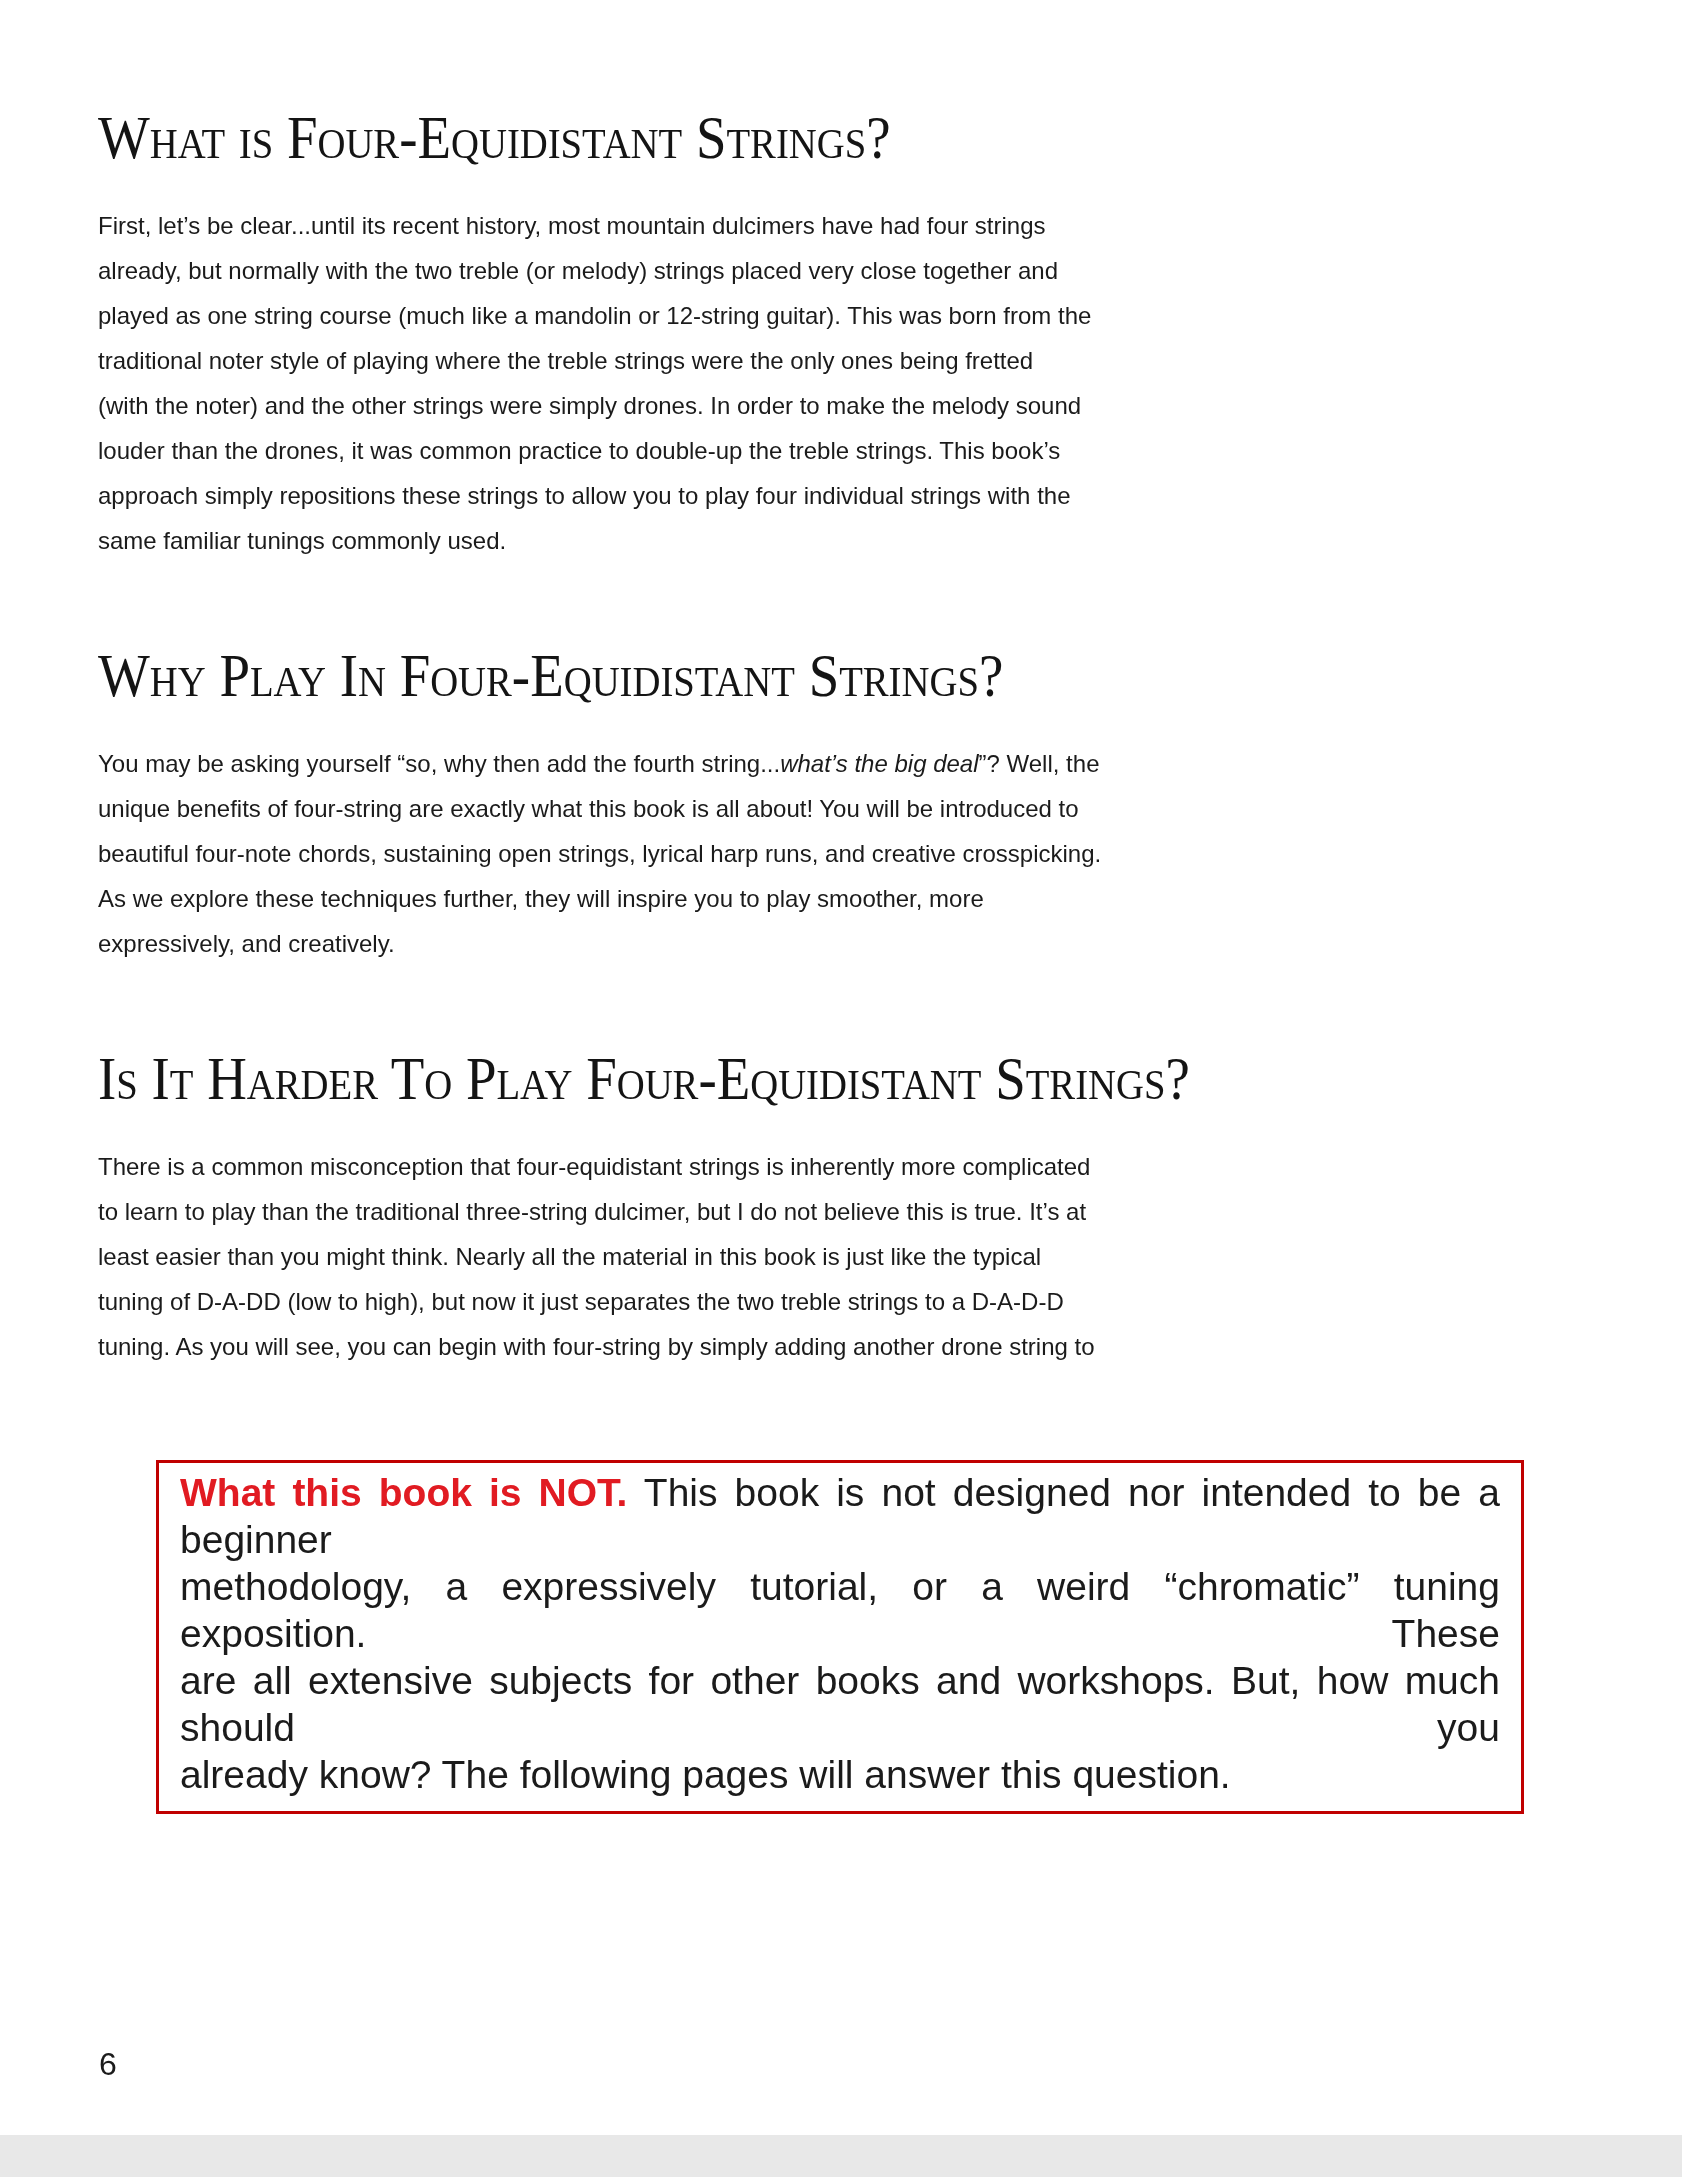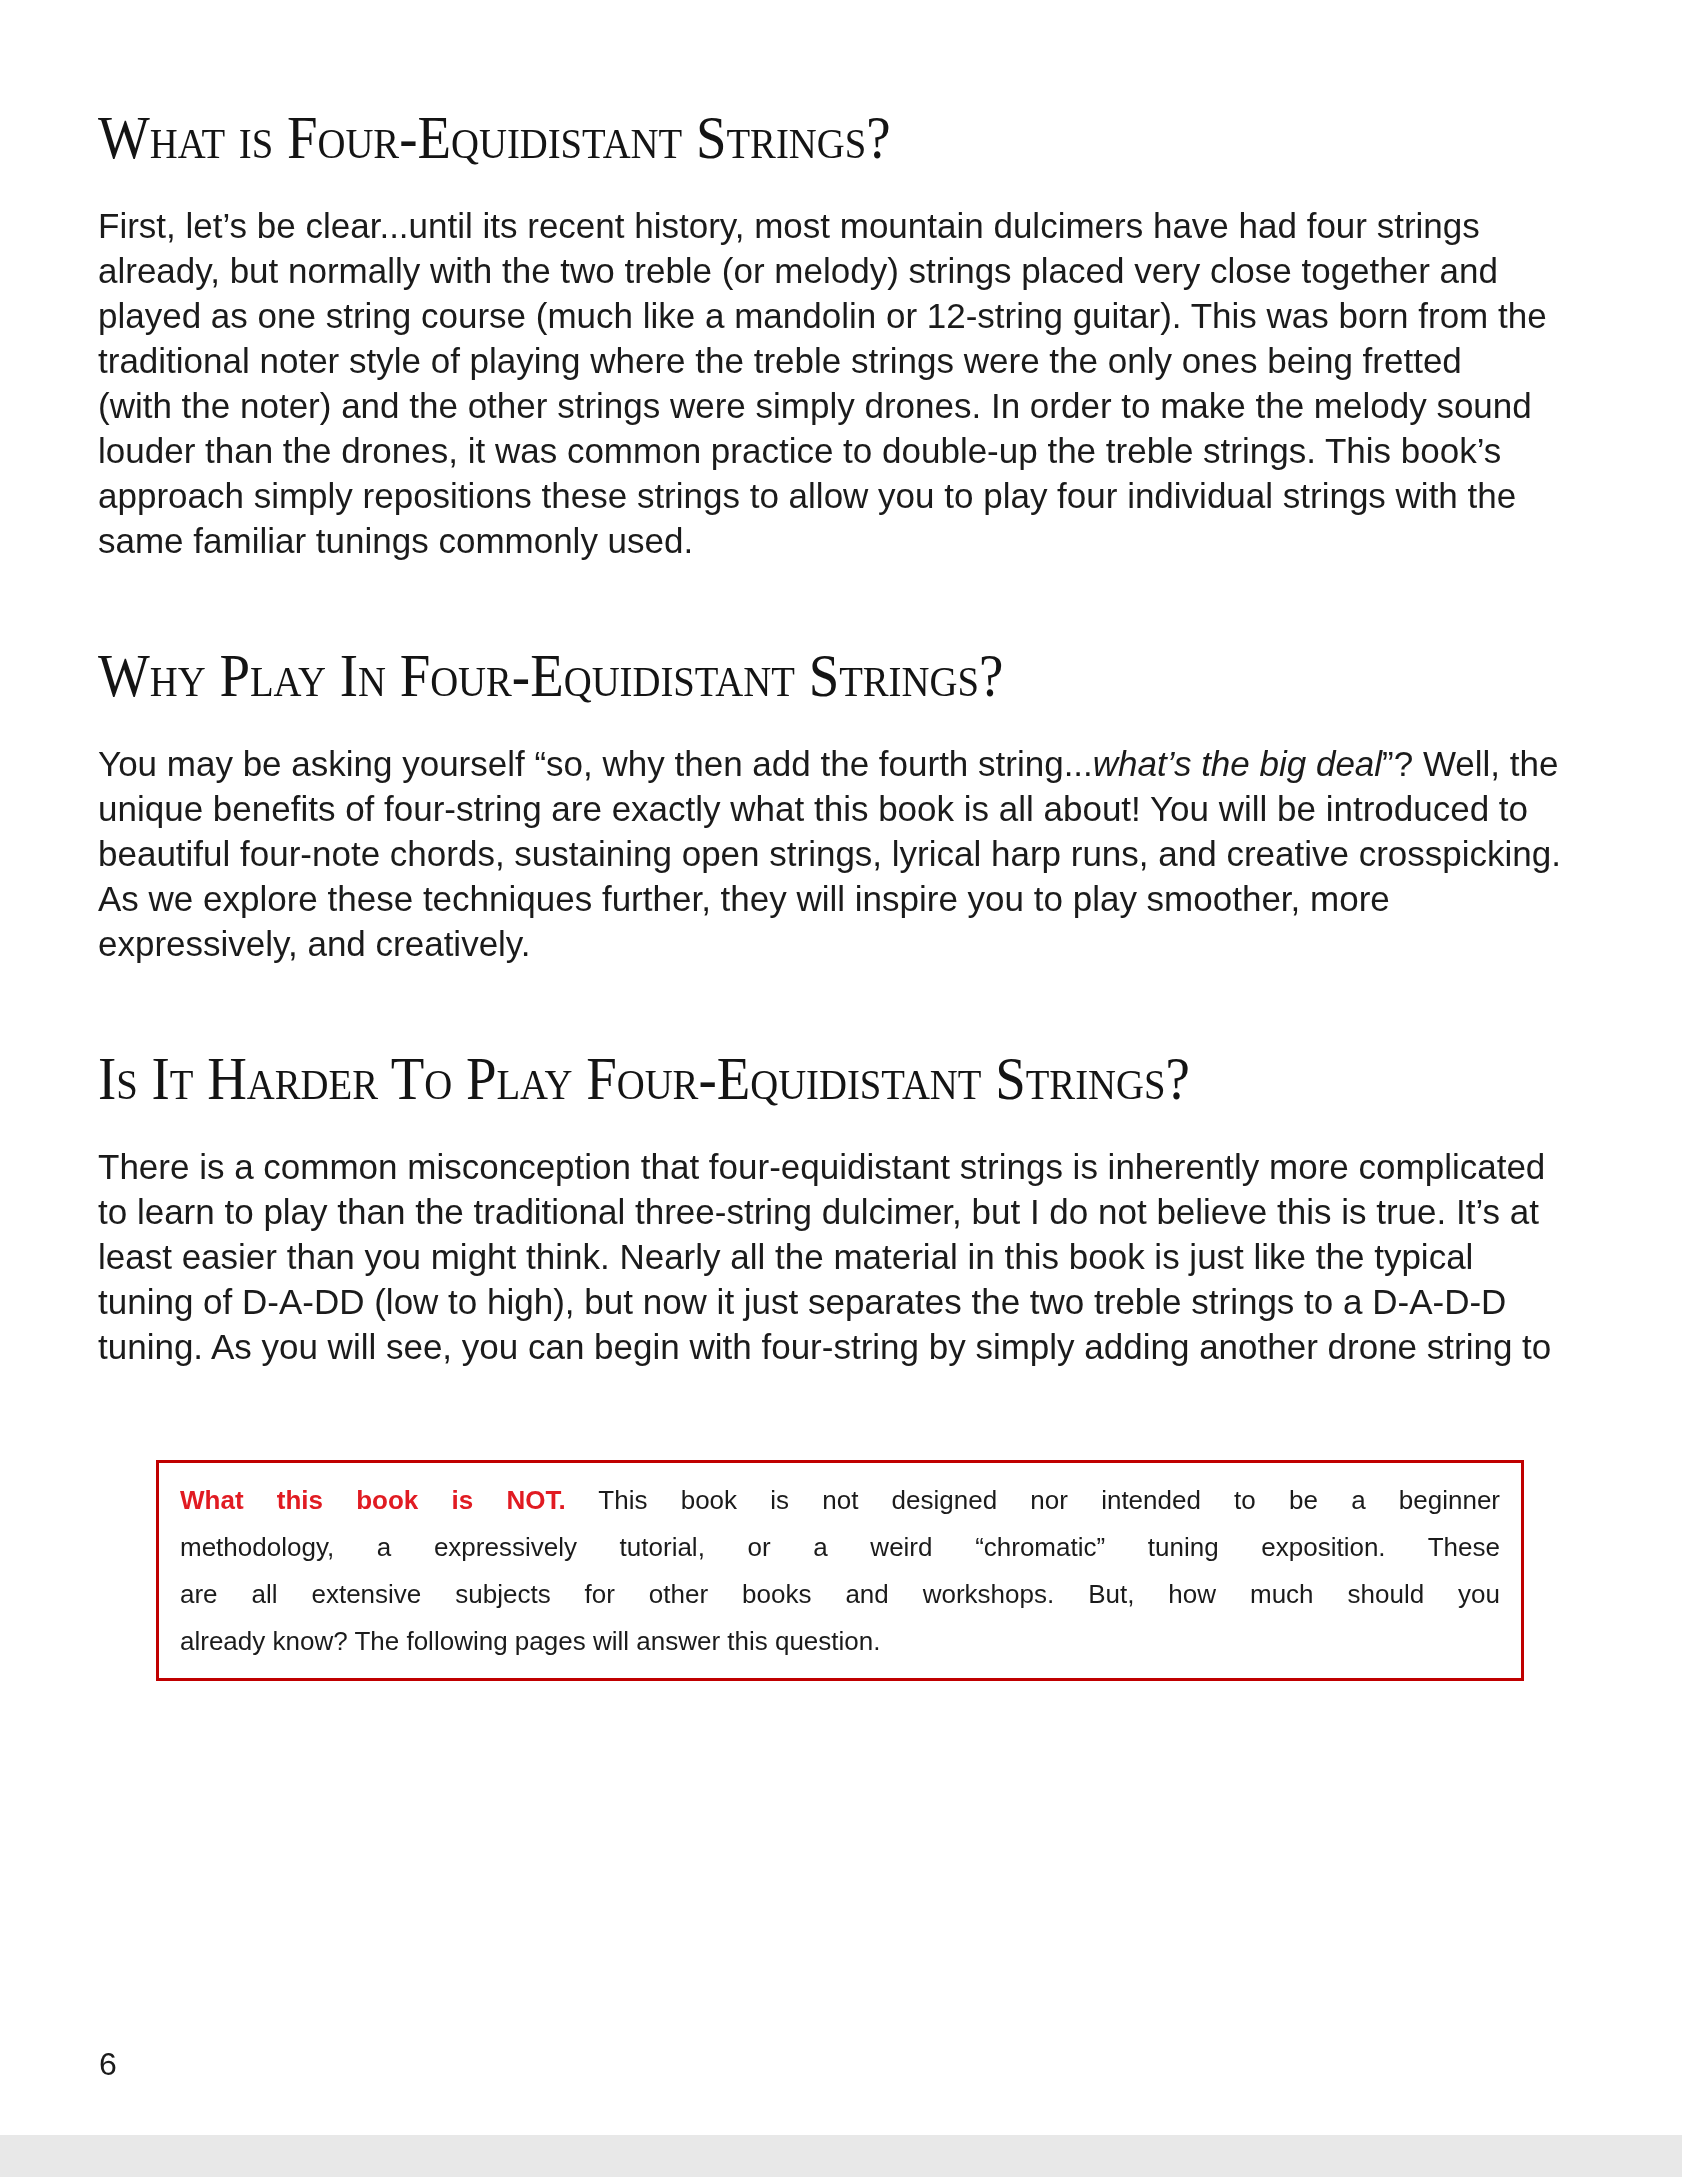--- a/index.html
+++ b/index.html
@@ -25,31 +25,31 @@
     letter-spacing: 0px;
     color: #141414;
     margin: 0;
     transform: scaleX(0.90);
     transform-origin: left center;
     white-space: nowrap;
   }
   .section + .section .heading { margin-top: 82px; }
   .section-why .heading { margin-top: 76px; }
   .body-par {
-    font-size: 35px;
+    font-size: 24px;
     line-height: 45px;
     margin: 35px 0 0 0;
     white-space: pre-line;
     color: #1b1b1b;
   }
   .note-box {
     margin: 91px 59px 14px 58px;
     border: 3.5px solid #c00000;
-    padding: 14px 21px 13px 21px;
-    font-size: 26px;
+    padding: 6px 21px 13px 21px;
+    font-size: 39px;
     line-height: 47px;
     color: #1b1b1b;
   }
   .box-line {
     text-align: justify;
     text-align-last: justify;
   }
   .box-line.last-line {
     text-align: left;
     text-align-last: auto;

